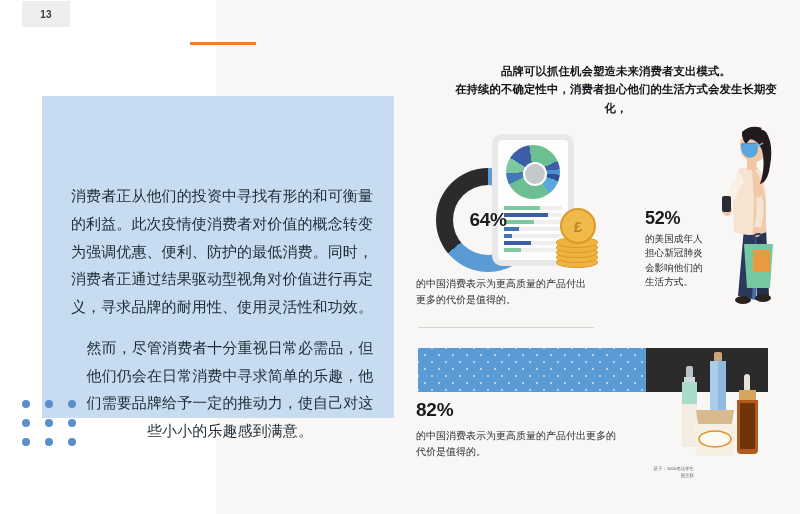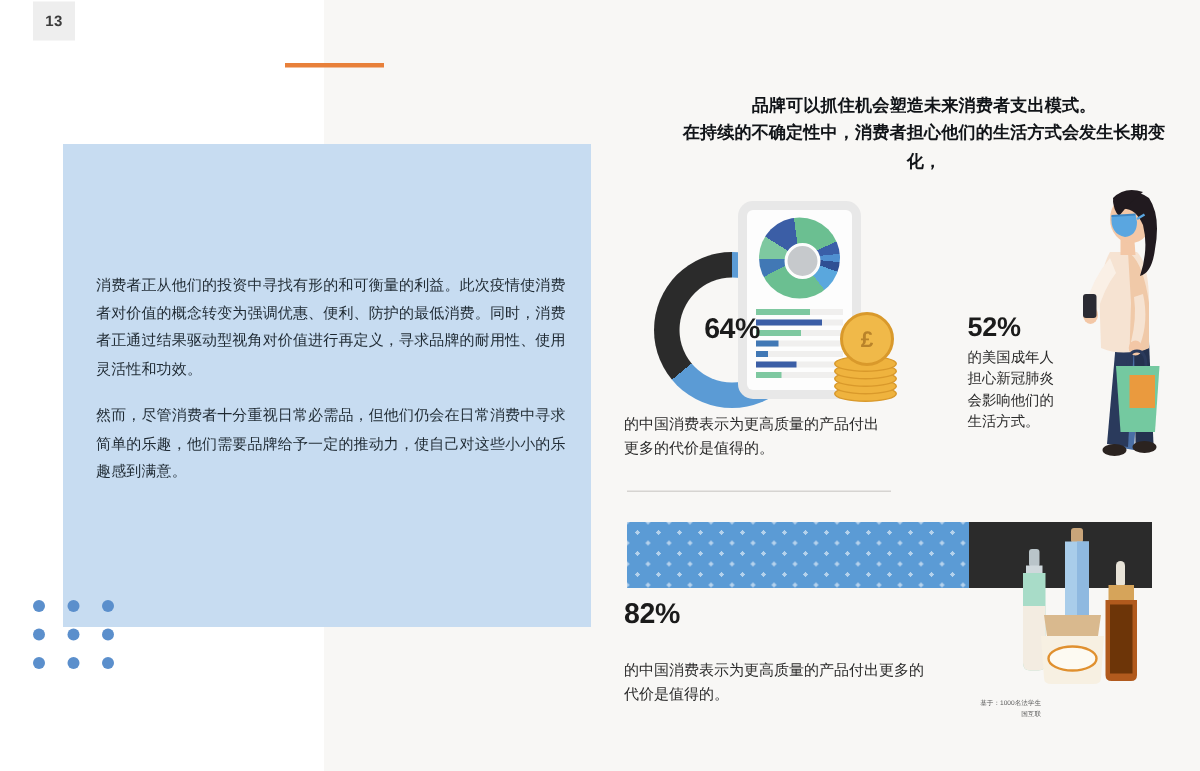--- a/index.html
+++ b/index.html
@@ -26,21 +26,21 @@
     width: 584px;
     height: 514px;
     background: #f8f7f5;
   }
 
   
   .page-badge {
     position: absolute;
     left: 22px;
     top: 1px;
-    width: 28px;
+    width: 48px;
     height: 26px;
     background: #eeeeee;
     color: #3c3c3c;
     font-size: 10px;
     font-weight: bold;
     display: flex;
     align-items: center;
     justify-content: center;
     letter-spacing: 0.2px;
   }
@@ -63,28 +63,29 @@
     width: 352px;
     height: 322px;
     background: #c7dcf1;
   }
   .blue-box-text {
     position: absolute;
     left: 64px;
     top: 182px;
     width: 316px;
     color: #1f2a33;
-    font-size: 10px;
+    font-size: 15px;
     line-height: 1.85;
     letter-spacing: 0.1px;
+    text-align: center;
   }
   .blue-box-text p {
     margin: 0 0 13px 0;
   }
-  .blue-box-text p:last-child { margin-bottom: 0; }
+  .blue-box-text p:last-child { margin-bottom: 0; margin-left: 16px; }
 
   
   .dot-grid {
     position: absolute;
     left: 22px;
     top: 400px;
     display: grid;
     grid-template-columns: repeat(3, 23px);
     grid-template-rows: repeat(3, 19px);
   }
@@ -319,21 +320,21 @@
     left: 416px;
     top: 398px;
     width: 200px;
   }
   .stat-82 .big {
     font-size: 19px;
     font-weight: bold;
     color: #1b1b1b;
     letter-spacing: -0.2px;
     line-height: 1.25;
-    margin-bottom: 18px;
+    margin-bottom: 6px;
   }
   .stat-82 .small {
     font-size: 10px;
     line-height: 1.6;
     color: #2b2b2b;
   }
 
   
   .cosmetics { position: absolute; left: 660px; top: 348px; width: 130px; height: 118px; }
 

